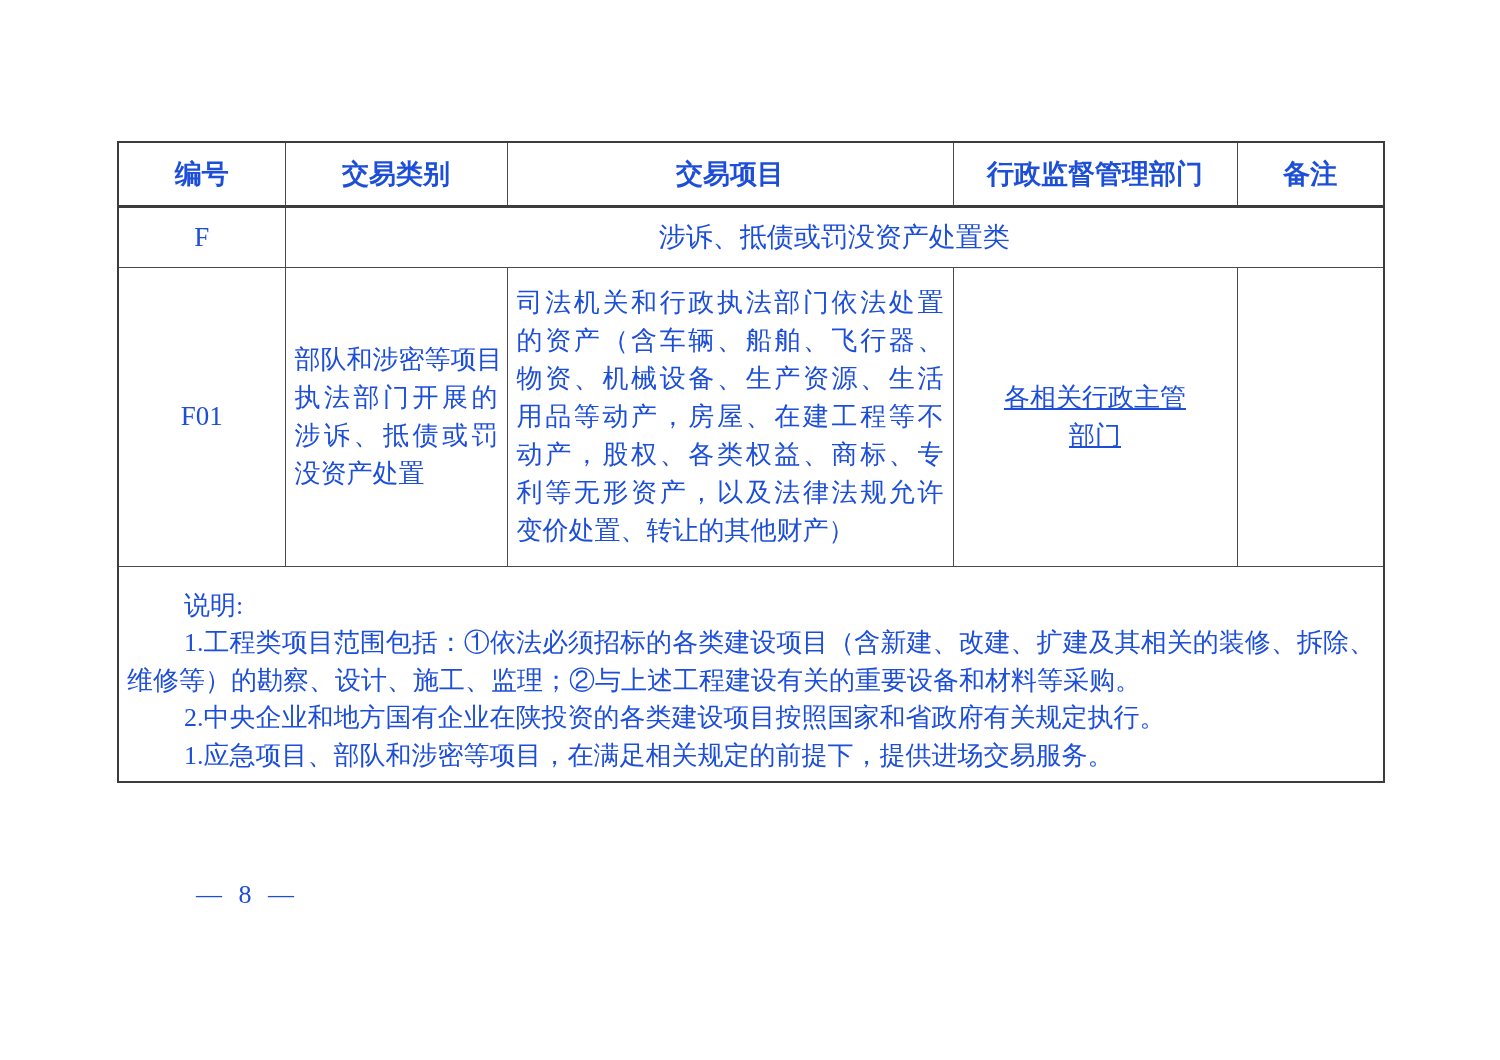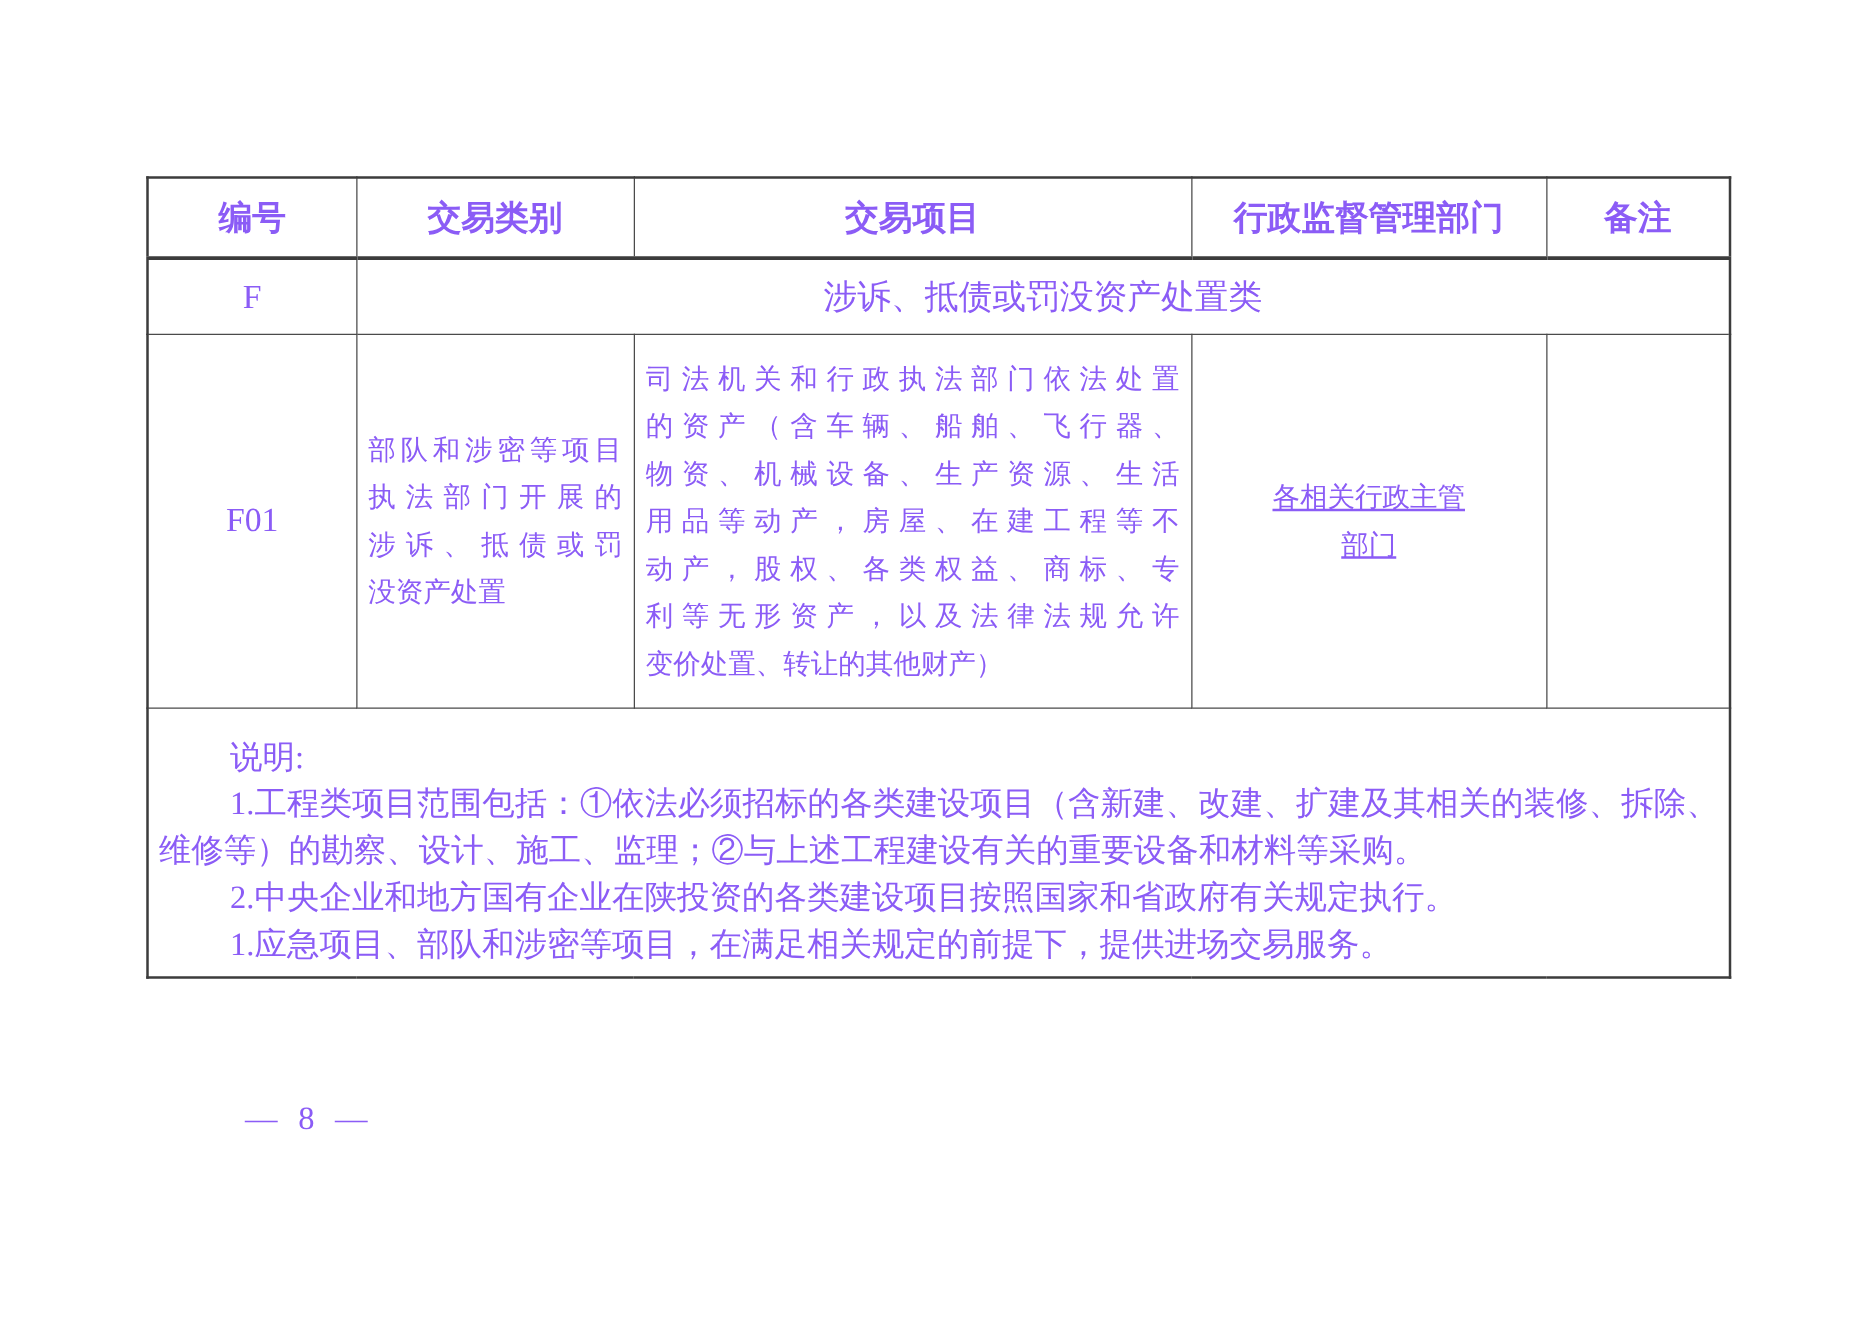--- a/index.html
+++ b/index.html
@@ -3,21 +3,21 @@
 <meta charset="utf-8">
 <style>
   * { margin: 0; padding: 0; box-sizing: border-box; }
   html, body { background: #ffffff; }
   .sheet {
     position: relative;
     width: 1500px;
     height: 1060px;
     background: #ffffff;
     font-family: "Liberation Serif", serif;
-    color: #8b5cf6;
+    color: #1d4ed8;
     overflow: hidden;
   }
   table.doc-table {
     position: absolute;
     left: 117px;
     top: 141px;
     width: 1267px;
     border-collapse: collapse;
     table-layout: fixed;
     border: 2px solid #3c3c3c;
@@ -43,21 +43,21 @@
   }
   .cat-label-cell {
     text-align: center;
     font-family: "Liberation Sans", sans-serif;
     font-weight: normal;
     font-size: 27px;
   }
   tr.r-item { height: 299px; }
   .lines-cell { padding: 0 9px; }
   .jline {
-    font-size: 22px;
+    font-size: 26px;
     line-height: 38px;
     text-align: justify;
     text-align-last: justify;
     white-space: nowrap;
   }
   .jline:last-child { text-align-last: left; }
   .center-lines .jline,
   .center-lines .jline:last-child {
     text-align: left;
     text-align-last: center;

